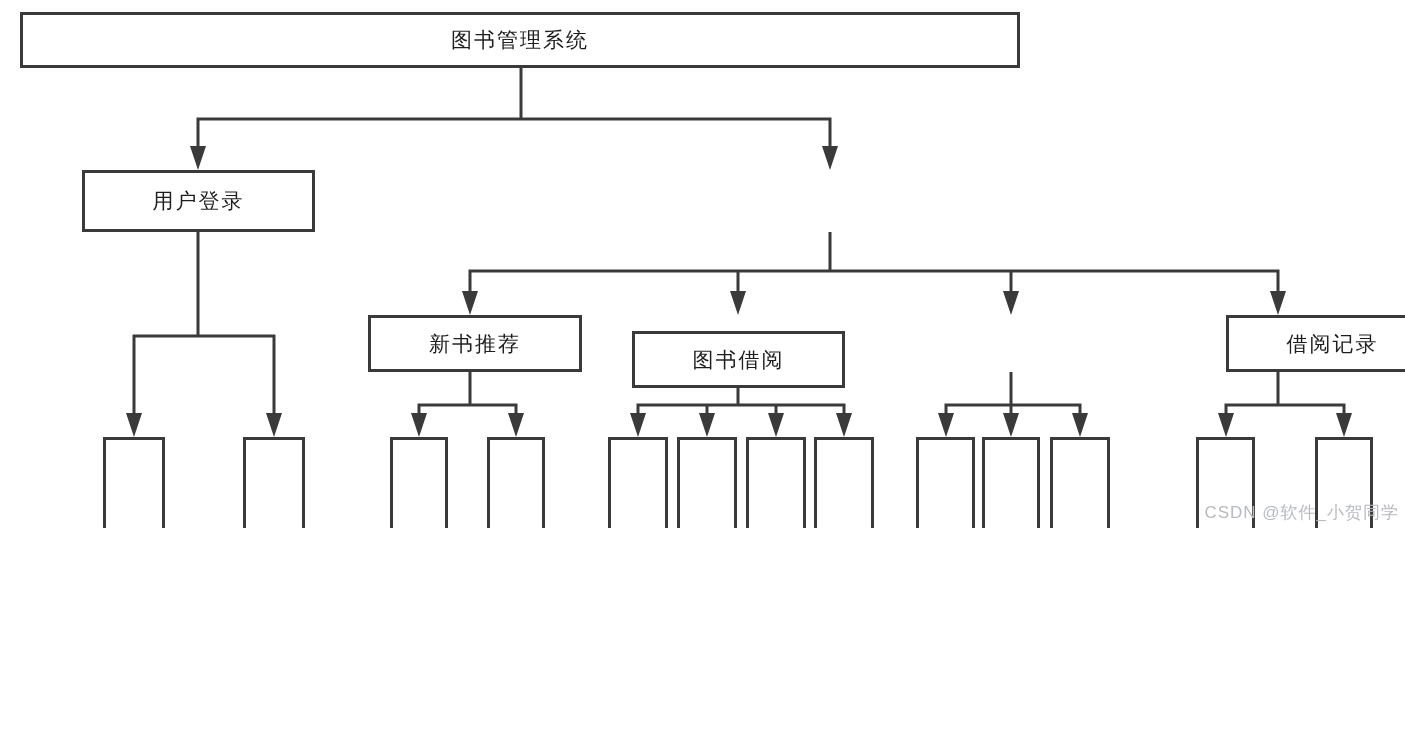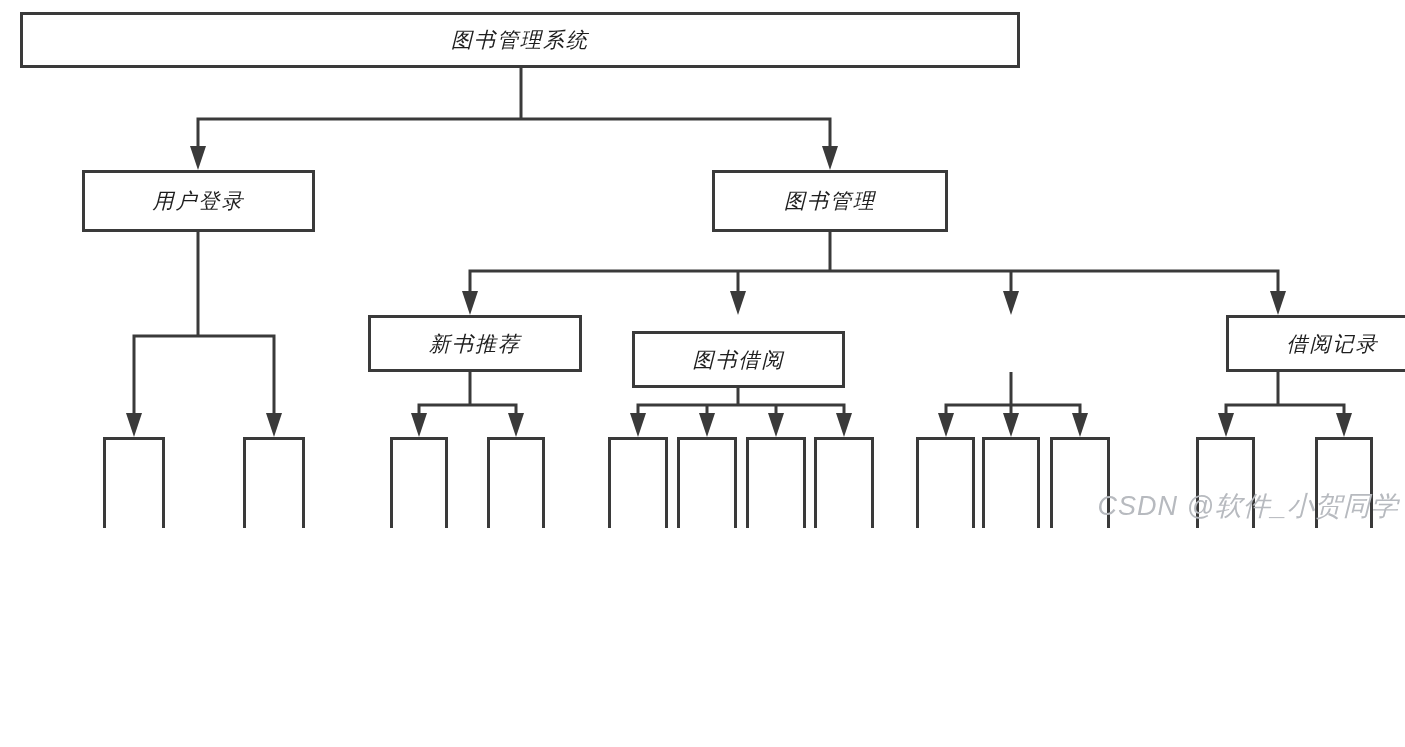--- a/index.html
+++ b/index.html
@@ -7,21 +7,20 @@
     padding: 0;
     background: #ffffff;
   }
   #canvas {
     position: relative;
     width: 1405px;
     height: 528px;
     background: #ffffff;
     overflow: hidden;
     font-family: "Liberation Sans", sans-serif;
-    font-style: italic;
   }
   #connectors {
     position: absolute;
     left: 0; top: 0;
     width: 1405px; height: 747px;
     pointer-events: none;
   }
   .node {
     position: absolute;
     box-sizing: border-box;
@@ -47,21 +46,21 @@
     text-orientation: mixed;
     font-size: 23px;
     letter-spacing: 7px;
     line-height: 1;
     white-space: nowrap;
   }
   .watermark {
     position: absolute;
     right: 6px;
     bottom: 4px;
-    font-size: 27px;
+    font-size: 17px;
     letter-spacing: 1px;
     color: #b7babf;
     z-index: 5;
     white-space: nowrap;
   }
   line, polyline { stroke: #3a3a3a; stroke-width: 3; fill: none; }
   polygon { fill: #3a3a3a; stroke: none; }
 </style>
 </head>
 <body>
@@ -116,23 +115,20 @@
     <polygon points="1336,413 1352,413 1344,437"></polygon>
   </svg>
 
   <div class="node" style="left:20px; top:12px; width:1000px; height:56px;">
     <span class="h-label">图书管理系统</span>
   </div>
 
   <div class="node" style="left:82px; top:170px; width:233px; height:62px;">
     <span class="h-label">用户登录</span>
   </div>
-  <div class="node" style="left:712px; top:170px; width:236px; height:62px;">
-    <span class="h-label">图书管理</span>
-  </div>
 
   <div class="node" style="left:368px; top:315px; width:214px; height:57px;">
     <span class="h-label">新书推荐</span>
   </div>
   <div class="node" style="left:632px; top:331px; width:213px; height:57px;">
     <span class="h-label">图书借阅</span>
   </div>
   <div class="node" style="left:1226px; top:315px; width:213px; height:57px;">
     <span class="h-label">借阅记录</span>
   </div>

